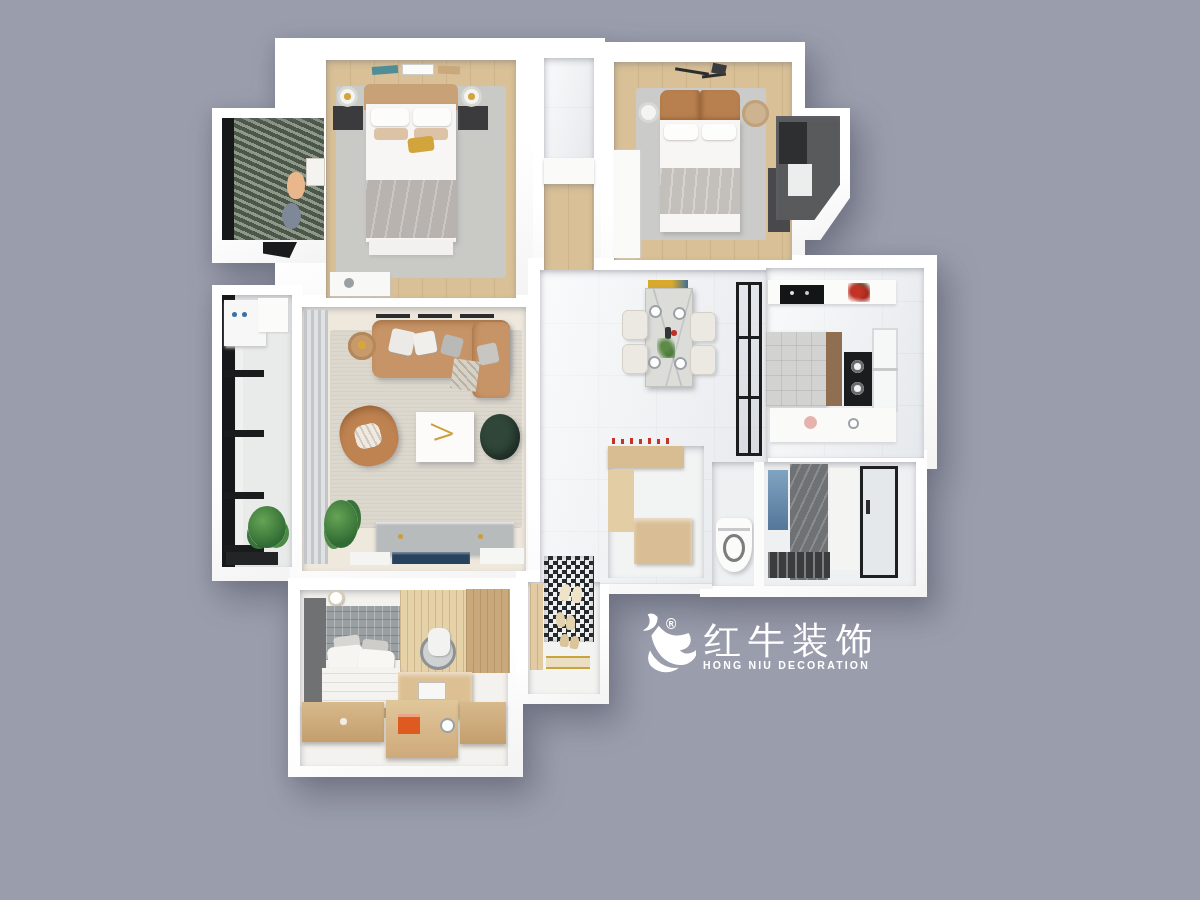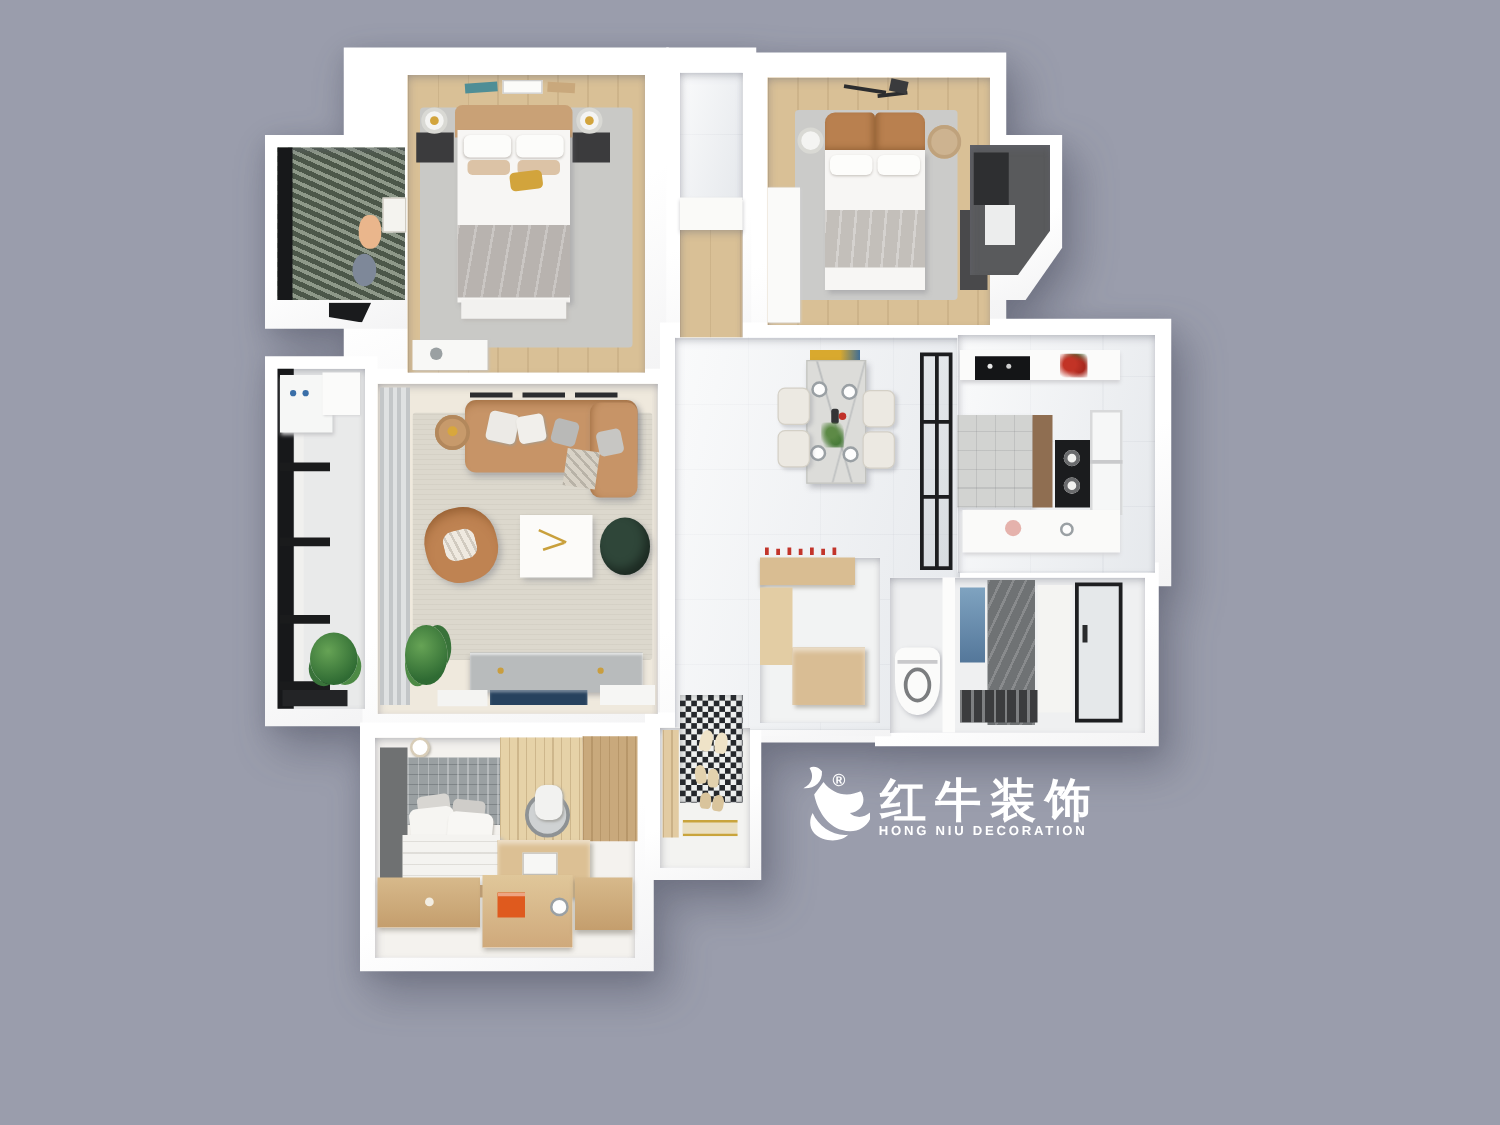--- a/index.html
+++ b/index.html
@@ -19,21 +19,21 @@
   .rug{border-radius:3px;}
   .slats{background:#64705f;background-image:repeating-linear-gradient(24deg,rgba(220,228,215,.35) 0 3px,rgba(30,40,32,.35) 3px 7px);}
   .curt{background:repeating-linear-gradient(90deg,#c3c6c8 0 3px,#dfe1e2 3px 7px);}
   .mosaic{background:#eef0ef;background-image:conic-gradient(#25282c 90deg,#eef0ef 90deg 180deg,#25282c 180deg 270deg,#eef0ef 270deg);background-size:9px 9px;}
   .slatwood{background-image:repeating-linear-gradient(90deg,rgba(120,85,40,.22) 0 1px,rgba(0,0,0,0) 1px 7px);}
   .grid{background-image:repeating-linear-gradient(90deg,rgba(255,255,255,.28) 0 1px,rgba(0,0,0,0) 1px 8px),
         repeating-linear-gradient(0deg,rgba(55,62,66,.28) 0 1px,rgba(0,0,0,0) 1px 8px);}
   .plant{border-radius:50%;background:radial-gradient(circle at 38% 35%,#66a355,#2f6b33 72%);}
   .ring{border-radius:50%;background:#f4f4f2;border:3px solid #d9d9d4;box-sizing:border-box;}
   .wm{color:#fff;}
-  .wm-cn{font-size:37px;font-weight:bold;letter-spacing:7px;line-height:1;white-space:nowrap;}
+  .wm-cn{font-size:37px;font-weight:normal;letter-spacing:7px;line-height:1;white-space:nowrap;}
   .wm-en{font-size:10.5px;font-weight:bold;letter-spacing:2.2px;white-space:nowrap;}
   .chair{background:#ece9e2;border:1px solid #d4d0c6;border-radius:6px;box-shadow:2px 2px 3px rgba(140,144,152,.35);}
   .plate{border-radius:50%;background:#fdfdfd;border:2px solid #9aa0a4;box-sizing:border-box;}
 </style>
 </head>
 <body>
 
 <div id="stage">
  <div id="plan">
 

